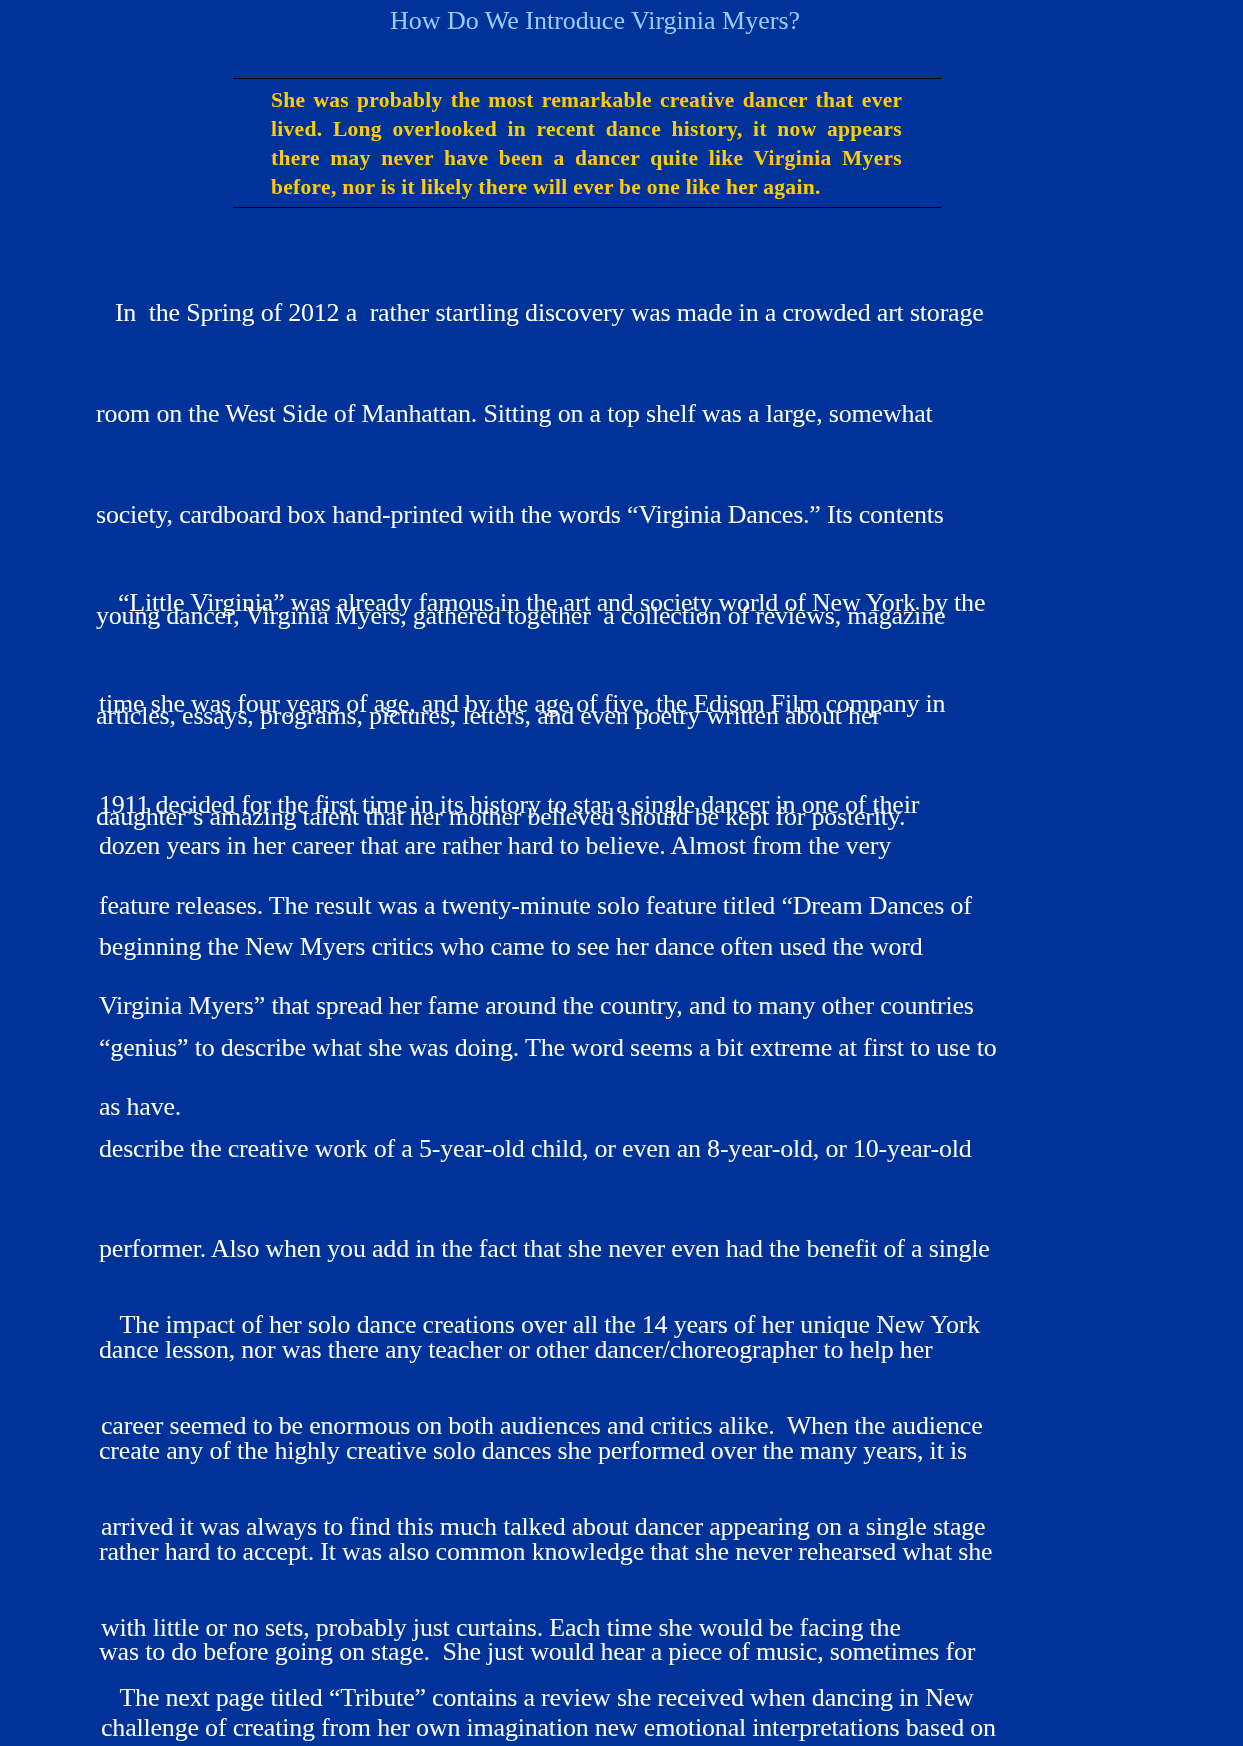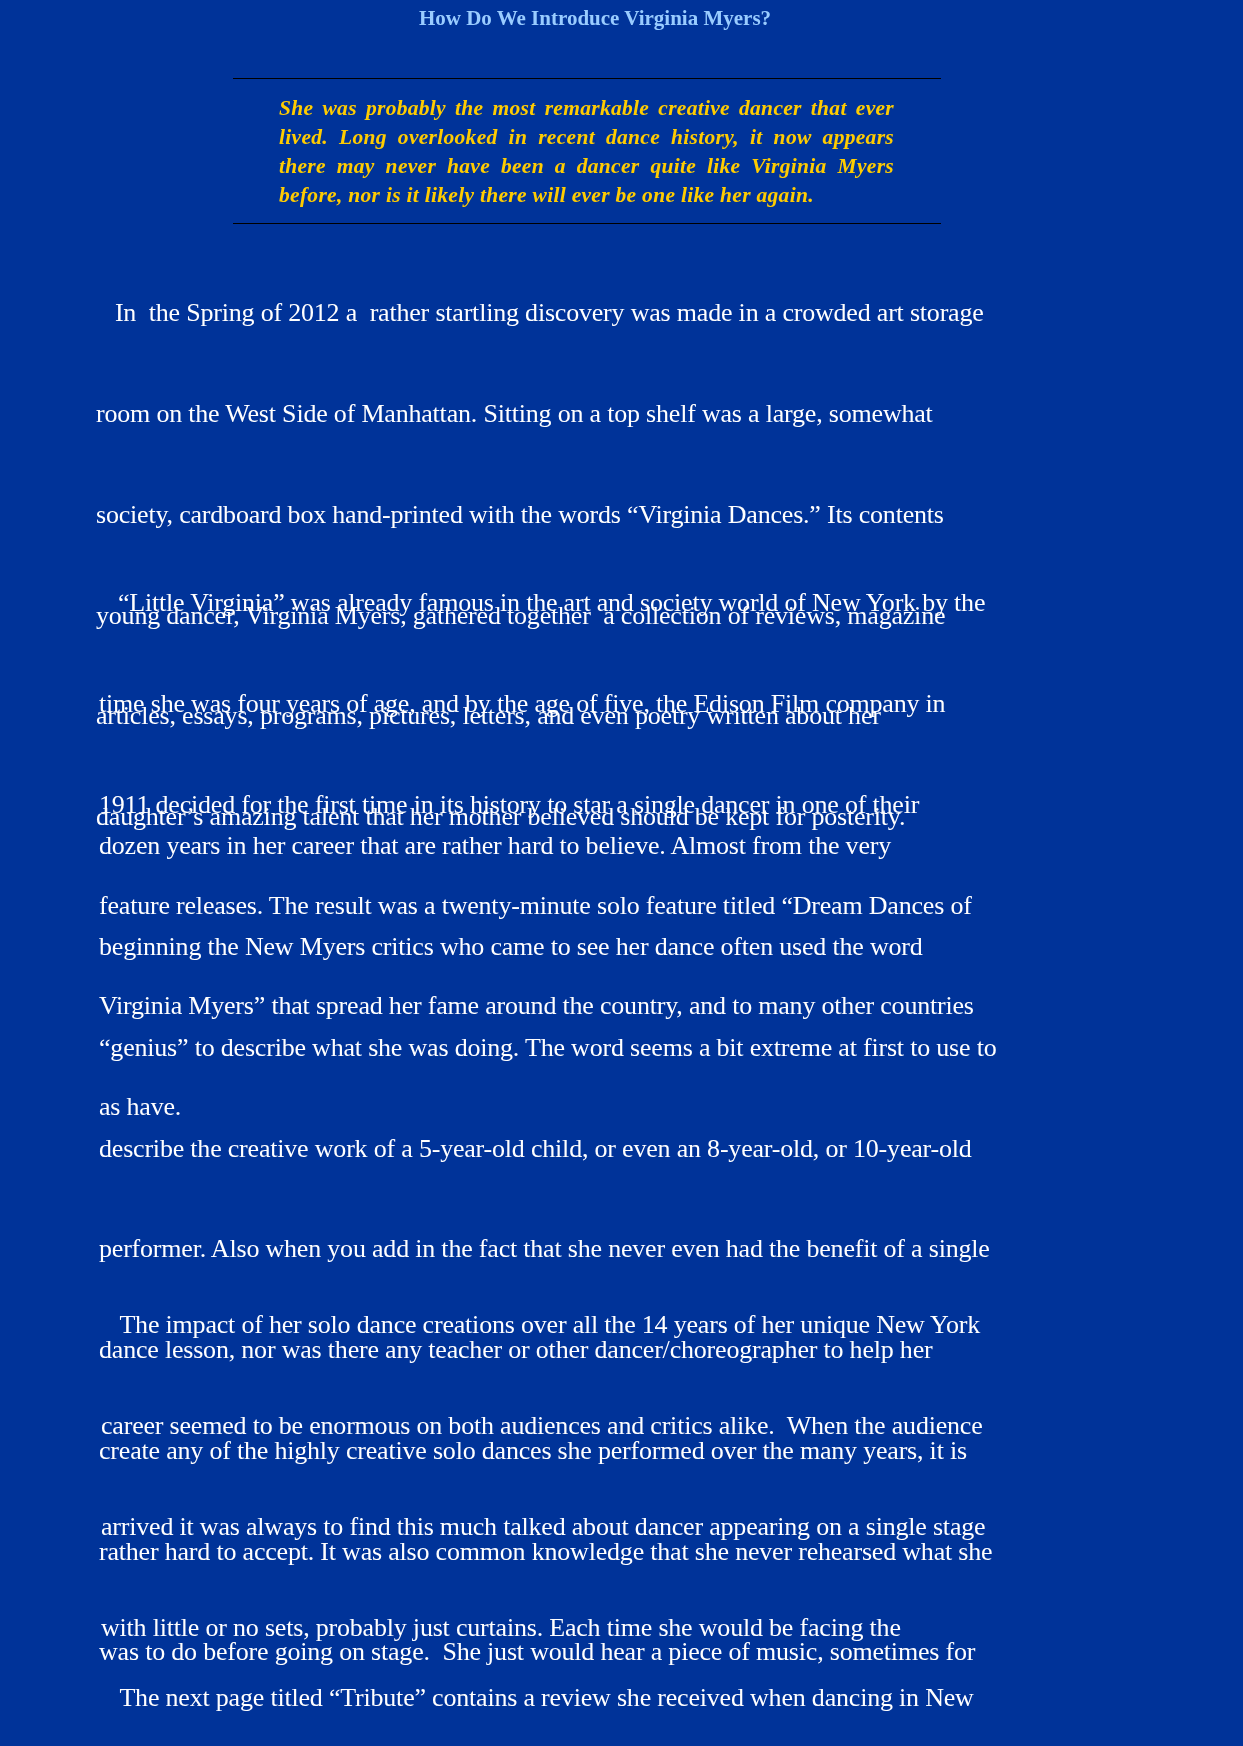--- a/index.html
+++ b/index.html
@@ -13,40 +13,39 @@
       overflow: hidden;
       position: relative;
       font-family: "Liberation Serif", "DejaVu Serif", serif;
     }
     .page-title {
       position: absolute;
       left: 0;
       width: 1190px;
       top: 6px;
       text-align: center;
-      font-weight: bold;
-      font-size: 21px;
+      font-weight: normal;
+      font-size: 26px;
       color: #99CCFF;
       margin: 0;
     }
     .pull-quote {
       position: absolute;
       left: 233px;
       width: 708px;
       top: 78px;
       border-top: 1.5px solid #000000;
       border-bottom: 1.5px solid #000000;
       box-sizing: border-box;
       padding: 3px 35px 1px 34px;
     }
     .pull-quote p {
-      margin: 12px;
+      margin: 4px;
       color: #FFCC00;
       font-weight: bold;
-      font-style: italic;
       font-size: 21.5px;
       line-height: 29px;
       text-align: justify;
       letter-spacing: 0.3px;
     }
     .body-para {
       position: absolute;
       margin: 0;
       color: #FFFFFF;
       font-size: 26px;
@@ -101,20 +100,21 @@
   
   
   
 </div>
 
 <div class="body-para" style="left:101px; top:1241px;">
   <span class="line">   The impact of her solo dance creations over all the 14 years of her unique New York</span>
   <span class="line">career seemed to be enormous on both audiences and critics alike.  When the audience</span>
   <span class="line">arrived it was always to find this much talked about dancer appearing on a single stage</span>
   <span class="line">with little or no sets, probably just curtains. Each time she would be facing the</span>
+  <span class="line">challenge of creating from her own imagination new emotional interpretations based on</span>
   
   
   
   
   
 </div>
 
 <div class="body-para" style="left:101px; top:1614px;">
   <span class="line">   The next page titled “Tribute” contains a review she received when dancing in New</span>
   

